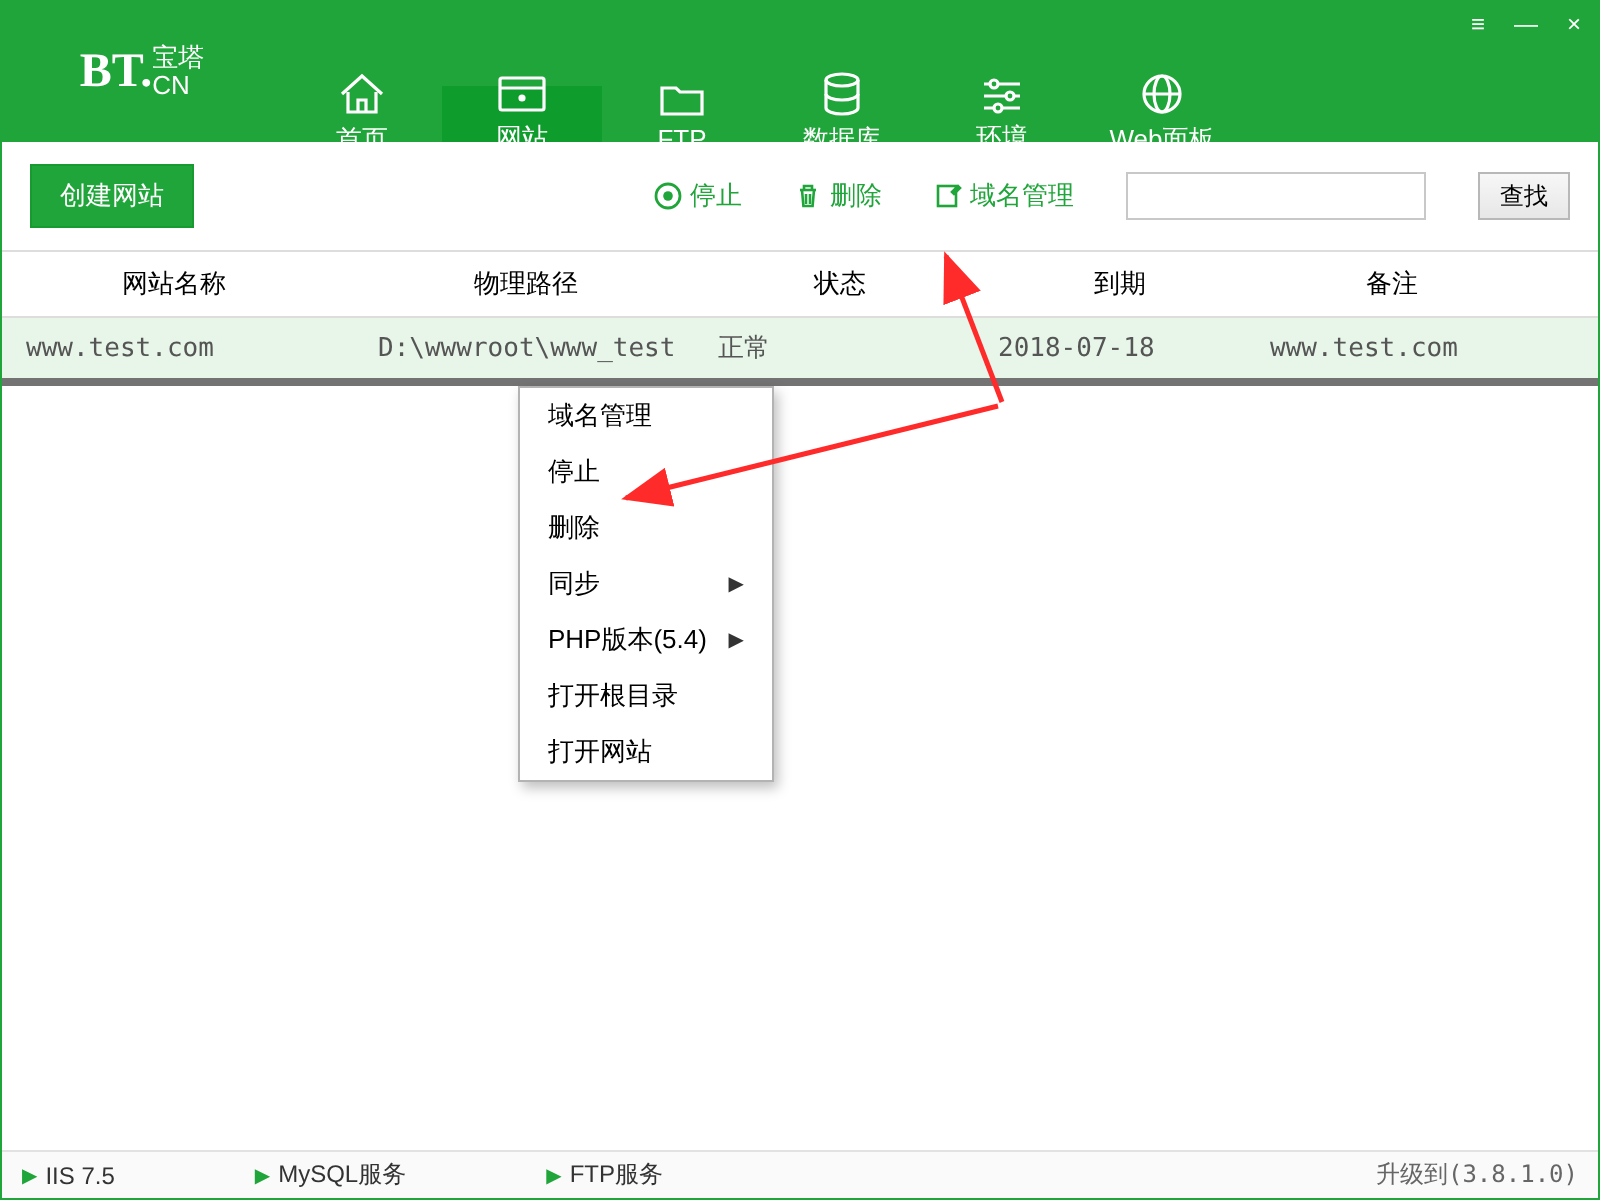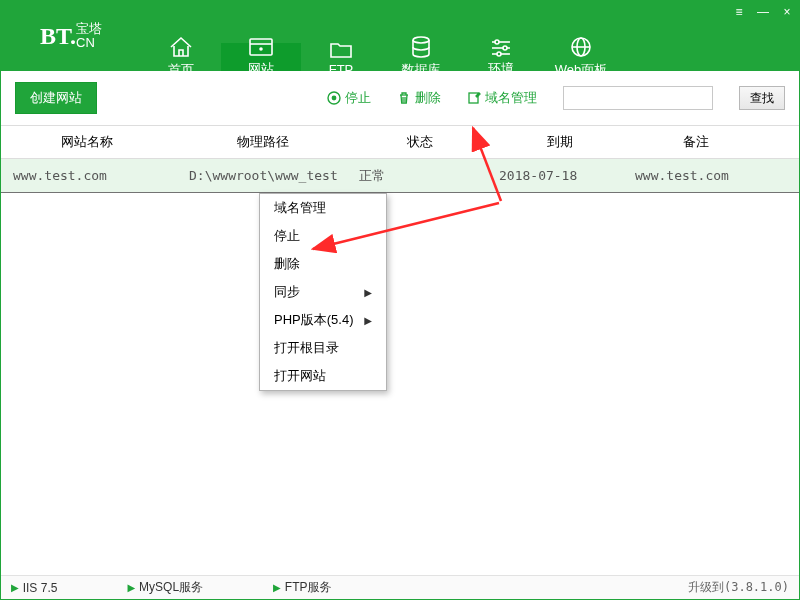--- a/index.html
+++ b/index.html
@@ -47,21 +47,21 @@
   }
   .btn-search {
     height: 24px; padding: 0 10px; font-size: 12px;
     background: linear-gradient(#f7f7f7,#e7e7e7); border: 1px solid #b8b8b8; cursor: pointer;
   }
 
   
   .table { width: calc(100% - 0px); }
   .thead, .trow { display: flex; font-size: 13px; }
   .thead { border-top: 1px solid #ddd; border-bottom: 1px solid #ddd; height: 34px; align-items: center; padding-left: 48px; }
-  .trow { height: 34px; align-items: center; background: #e8f6ea; border-bottom: 1px solid #737373; color:#555; }
+  .trow { height: 34px; align-items: center; background: #e8f6ea; border-bottom: 4px solid #737373; color:#555; }
   .col { padding-left: 12px; }
   .c-name { width: 176px; }
   .c-path { width: 170px; }
   .c-status { width: 140px;}
   .c-expire { width: 136px; }
   .c-note { flex: 1; }
 
   
   .ctx {
     position: absolute; left: 258px; top: 192px; width: 128px;

